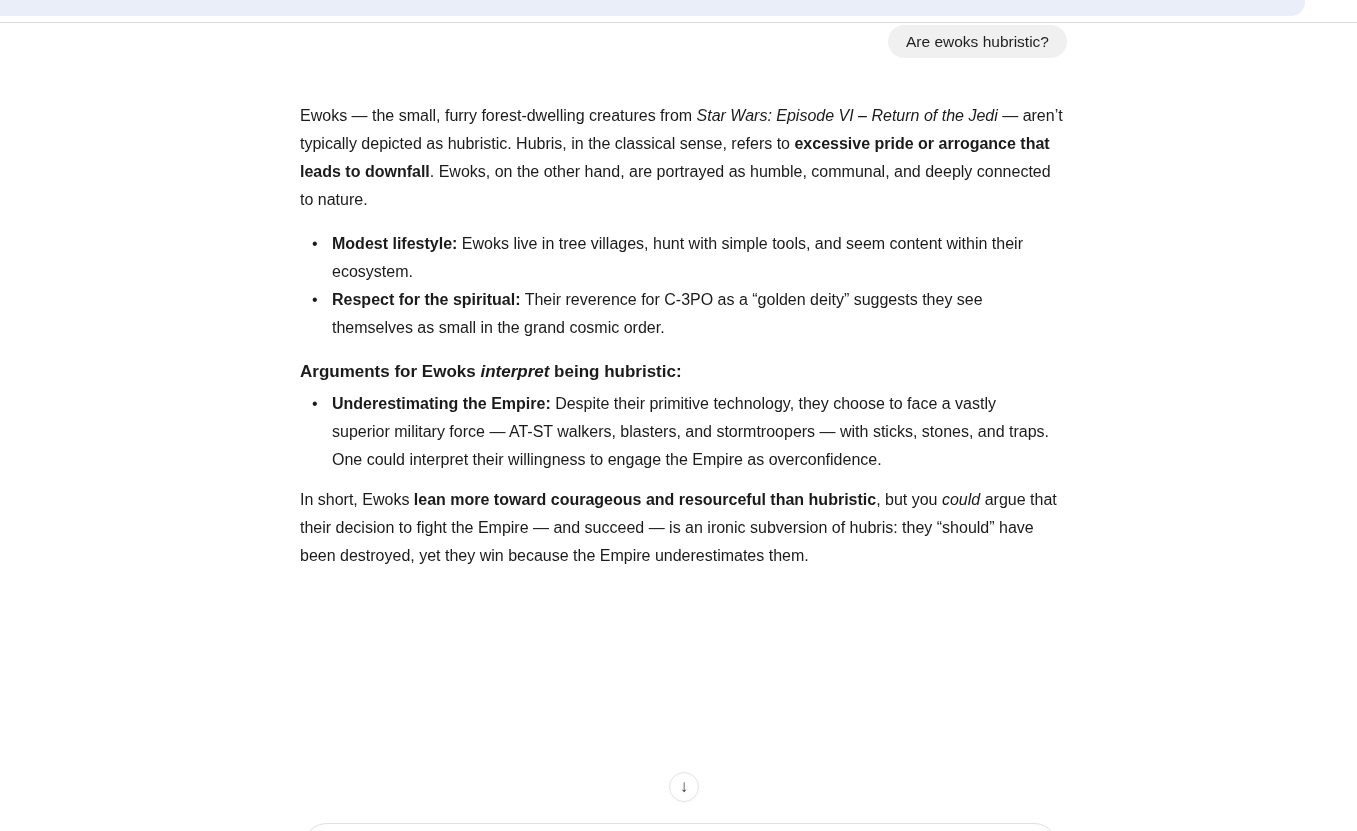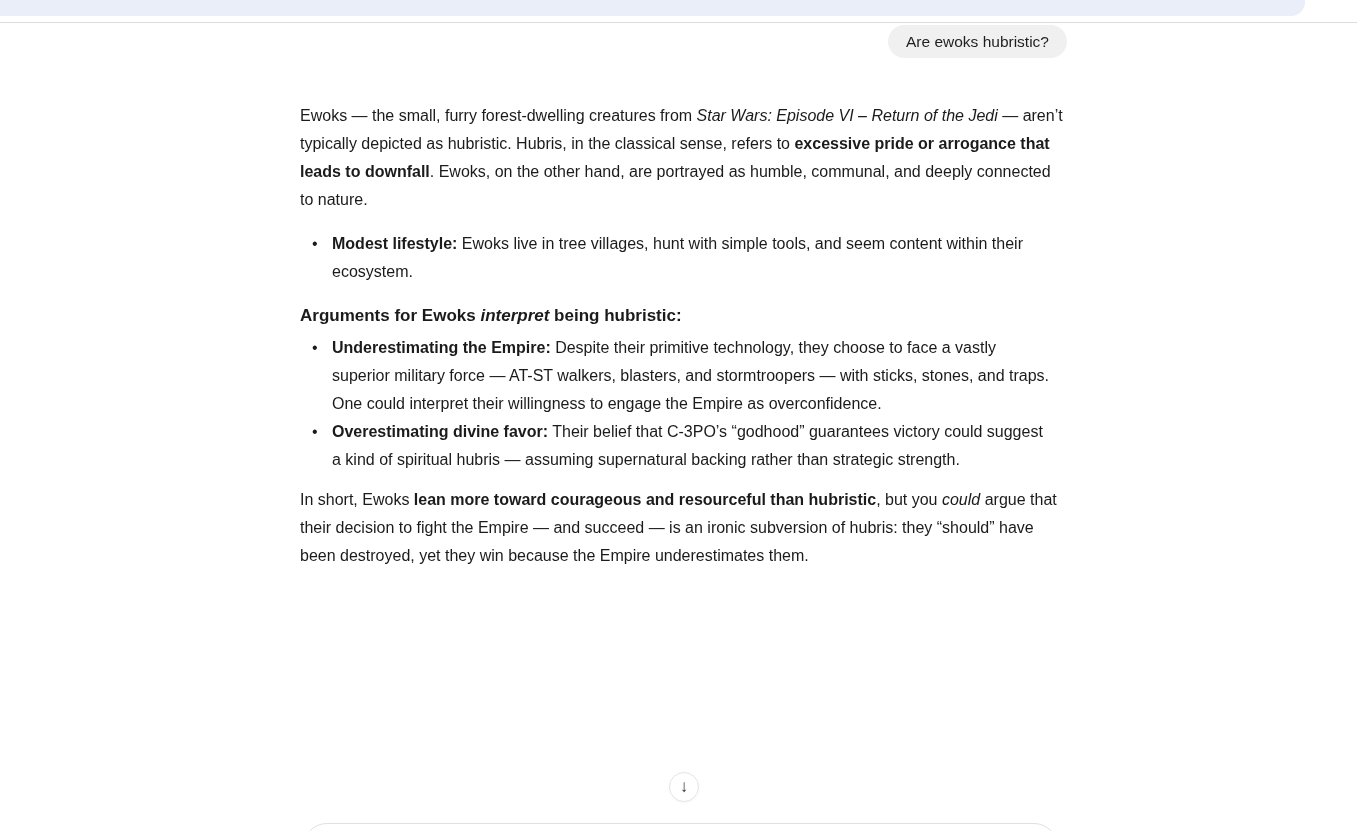--- a/index.html
+++ b/index.html
@@ -116,27 +116,27 @@
   </div>
 
   <div class="assistant">
 
     <p><span>Ewoks — the small, furry forest-dwelling creatures from </span><span class="run-i">Star Wars: Episode VI – Return of the Jedi</span><span> — aren’t typically depicted as hubristic. Hubris, in the classical sense, refers to </span><span class="run-b">excessive pride or arrogance that leads to downfall</span><span>. Ewoks, on the other hand, are portrayed as humble, communal, and deeply connected to nature.</span></p>
 
 
 
     <ul>
       <li><span class="run-b">Modest lifestyle:</span><span> Ewoks live in tree villages, hunt with simple tools, and seem content within their ecosystem.</span></li>
+      <li><span class="run-b">Respect for the spiritual:</span><span> Their reverence for C-3PO as a “golden deity” suggests they see themselves as small in the grand cosmic order.</span></li>
     </ul>
 
     <h3><span>Arguments for Ewoks </span><span class="run-i">interpret</span><span> being hubristic:</span></h3>
 
     <ul>
       <li><span class="run-b">Underestimating the Empire:</span><span> Despite their primitive technology, they choose to face a vastly superior military force — AT-ST walkers, blasters, and stormtroopers — with sticks, stones, and traps. One could interpret their willingness to engage the Empire as overconfidence.</span></li>
-      <li><span class="run-b">Overestimating divine favor:</span><span> Their belief that C-3PO’s “godhood” guarantees victory could suggest a kind of spiritual hubris — assuming supernatural backing rather than strategic strength.</span></li>
     </ul>
 
     <p><span>In short, Ewoks </span><span class="run-b">lean more toward courageous and resourceful than hubristic</span><span>, but you </span><span class="run-i">could</span><span> argue that their decision to fight the Empire — and succeed — is an ironic subversion of hubris: they “should” have been destroyed, yet they win because the Empire underestimates them.</span></p>
 
   </div>
 </div>
 
 <button class="scroll-btn">
   <span>↓</span>
 </button>

